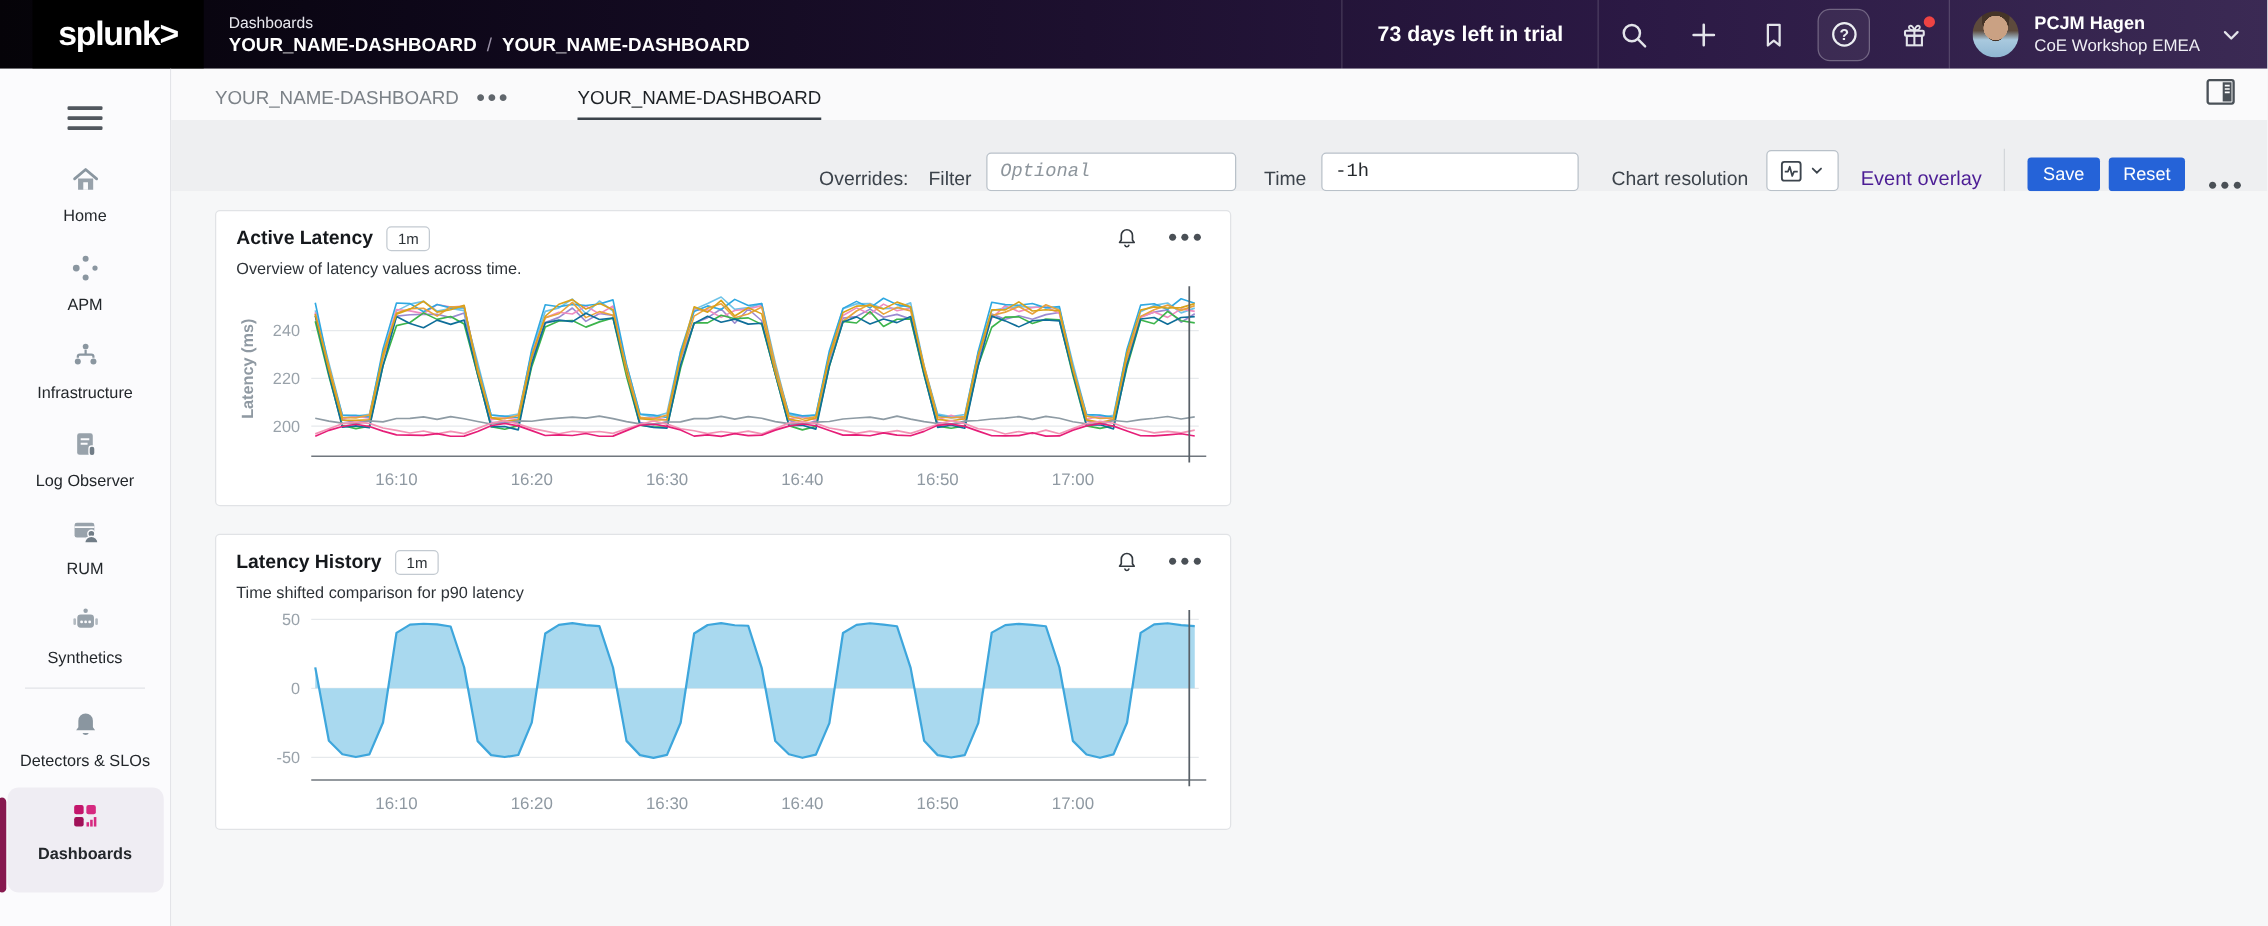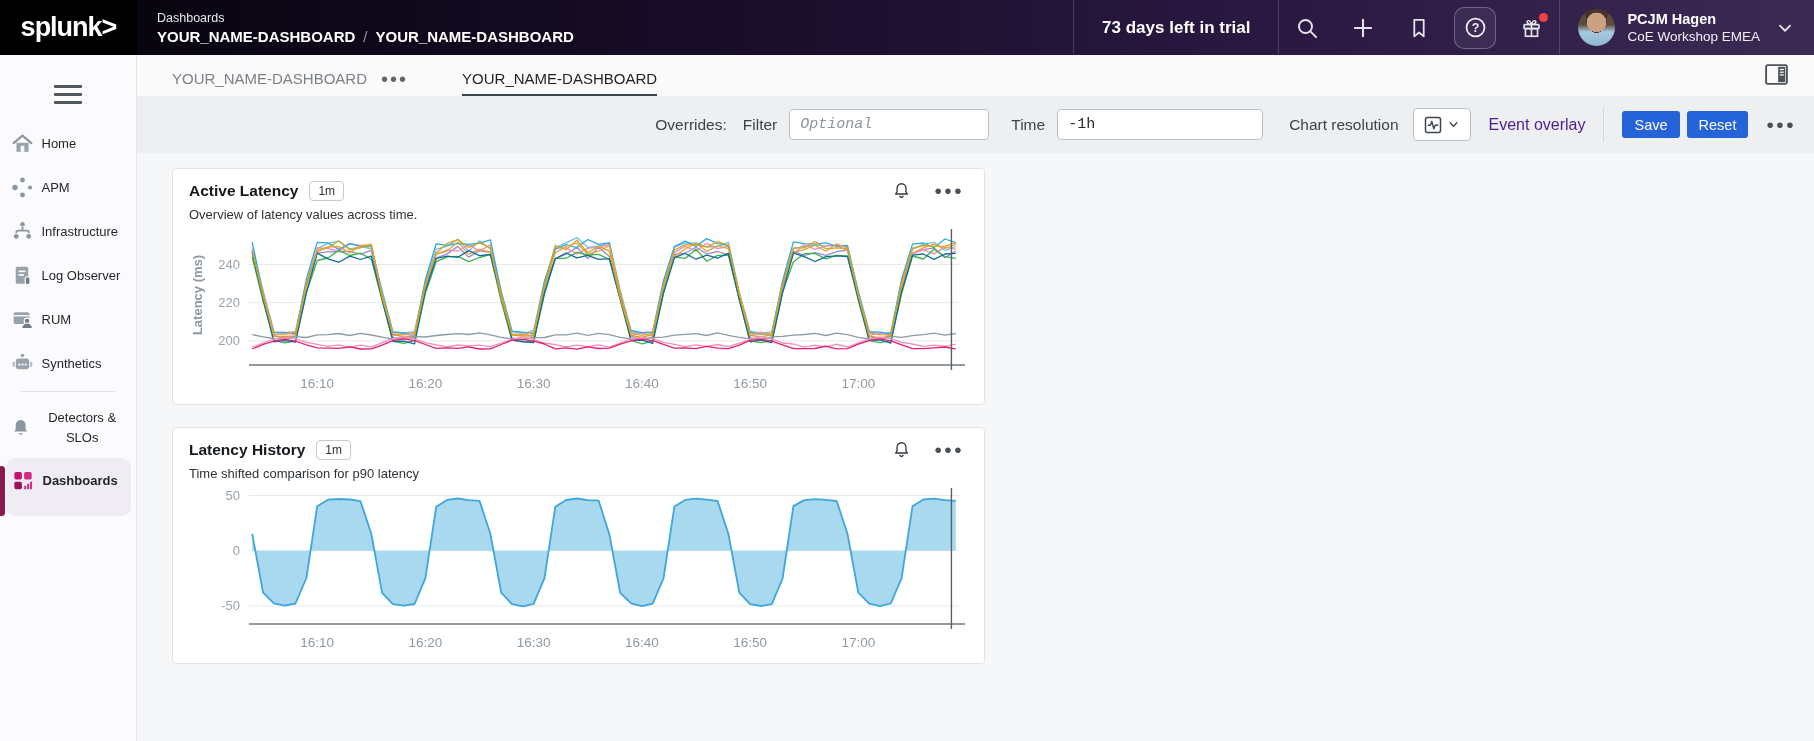--- a/index.html
+++ b/index.html
@@ -1,21 +1,21 @@
 <!DOCTYPE html>
 <html><head>
 <meta charset="utf-8">
 <style>
   * { margin:0; padding:0; box-sizing:border-box; }
   html,body { width:1814px; height:741px; overflow:hidden; background:#f6f7f8;
     font-family:"Liberation Sans", sans-serif; }
 
   
   .topbar { display:flex; height:55px; color:#fff; align-items:stretch;
-    background:linear-gradient(90deg,#050308 0%,#0d0718 18%,#1d102f 48%,#2b1944 72%,#3b2a54 100%); }
+    background:linear-gradient(90deg,#050308 0%,#0d0718 18%,#1d102f 48%,#2b1944 72%,#3b2a54 100%);padding-left:26px; }
   .logo-box { width:137px; background:#000; display:flex; align-items:center; justify-content:center; }
   .logo-text { font-size:27px; font-weight:bold; letter-spacing:-1px; }
   .tb-bc { display:flex; flex-direction:column; justify-content:center; padding-left:20px; gap:3px; }
   .tb-section { font-size:12.5px; color:#e8e8ee; }
   .tb-crumbs { font-size:15px; font-weight:bold; display:flex; gap:8px; }
   .tb-crumb-sep { color:#9b93a8; font-weight:normal; }
   .tb-right { margin-left:auto; display:flex; align-items:center;justify-content:space-between; }
   .tb-div { width:1px; align-self:stretch; background:rgba(255,255,255,0.16); }
   .trial { padding:0 28px; font-size:17px; font-weight:bold; white-space:nowrap; }
   .tb-icon { width:56px; height:55px; display:flex; align-items:center; justify-content:center; cursor:pointer; position:relative; }
@@ -35,38 +35,38 @@
 
   
   .shell { display:flex; height:686px; }
 
   
   .sidebar { width:137px; background:#fbfbfd; border-right:1px solid #e3e4e8; display:flex;
     flex-direction:column; align-items:center; flex:none; }
   .hamburger { margin:22px 0 10px; width:40px; height:34px; display:flex; flex-direction:column;
     justify-content:center; gap:5px; align-items:center; cursor:pointer; }
   .hamburger span { width:28px; height:3px; background:#51575e; border-radius:1px; }
-  .nav-item { width:125px; padding:10px 4px 9px; display:flex; flex-direction:row; align-items:center;
+  .nav-item { width:125px; padding:10px 4px 9px; display:flex; flex-direction:column; align-items:center;
     gap:7px; cursor:pointer; color:#23272b; font-size:13px; text-align:center; line-height:1.5; }
   .nav-divider { width:96px; height:1px; background:#e2e3e7; margin:6px 0; }
   .nav-item.active { background:#efedf3; border-radius:9px; position:relative; font-weight:bold;
     padding-bottom:22px; margin-top:2px; }
   .nav-item.active::before { content:""; position:absolute; left:-8px; top:8px; bottom:0;
     width:7px; border-radius:4px; background:#87194f; }
 
   
   .main { flex:1; display:flex; flex-direction:column; min-width:0; }
   .tabrow { height:41px; background:#fafafb; display:flex; align-items:flex-end; padding:0 24px 0 35px; }
   .tab { font-size:15px; padding-bottom:9px; cursor:pointer; white-space:nowrap; }
   .tab.group { color:#7b8187; }
   .tab-dots { color:#60666c; font-size:20px; letter-spacing:2px; line-height:10px; padding:0 4px 12px 14px; cursor:pointer; }
   .tab.selected { color:#1d2125; margin-left:50px; border-bottom:2px solid #3b434b; padding-bottom:7px; }
   .panel-toggle { margin-left:auto; cursor:pointer; padding-bottom:4px; }
 
-  .toolbar { height:57px; background:#eeeff1; display:flex; align-items:center; padding-right:18px; }
+  .toolbar { height:57px; background:#eeeff1; display:flex; align-items:flex-end; padding-right:18px; }
   .tbar-label { font-size:15.5px; color:#3c434b; white-space:nowrap; }
   .tbar-spacer { flex:1; }
   .tb-input { height:31px; background:#fff; border:1px solid #b9c1c9; border-radius:4px;
     font-size:15px; color:#24282c; padding:0 10px; font-family:Liberation Mono, monospace; }
   .tb-input::placeholder { color:#8d959c; font-style:italic; }
   .filter-input { width:200px; margin:0 22px 0 12px; }
   .time-input { width:206px; margin:0 26px 0 12px; }
   .res-btn { margin:0 18px 0 14px; height:33px; width:58px; background:#fff; border:1px solid #b9c1c9;
     border-radius:4px; display:flex; align-items:center; justify-content:center; gap:3px; cursor:pointer; }
   .link { color:#4c1d95; font-size:16px; cursor:pointer; white-space:nowrap; }

